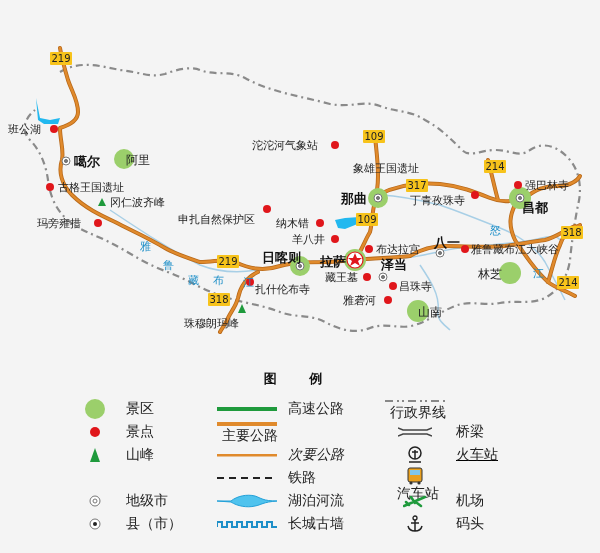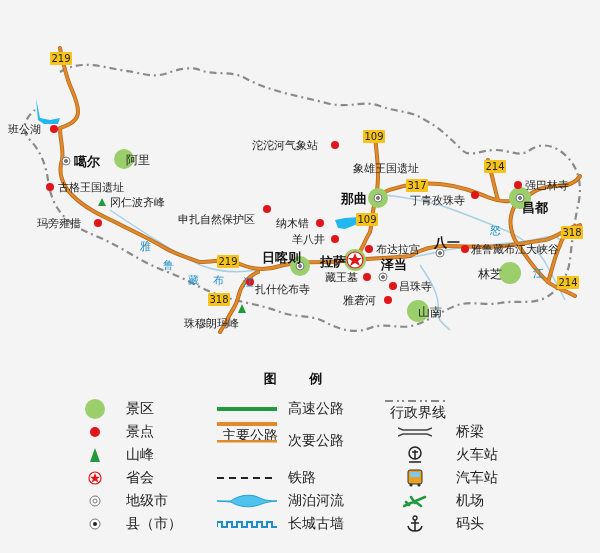--- a/index.html
+++ b/index.html
@@ -207,29 +207,20 @@
     <span class="lg-text">景点</span>
   </div>
   <div class="lg-item" style="left:70px; top:82px;">
     <div class="lg-sym" style="width:50px;">
         <svg width="10" height="14">
           <polygon points="5,0 0,14 10,14" fill="#1f9a3c"></polygon>
         </svg>
       </div>
     <span class="lg-text">山峰</span>
   </div>
-  <div class="lg-item" style="left:70px; top:105px;">
-    <div class="lg-sym" style="width:50px;">
-        <svg width="14" height="14">
-          <circle cx="7" cy="7" r="6" fill="#fff" stroke="#e0161b" stroke-width="1.2"></circle>
-          <polygon points="7,2 8.5,5.8 12,5.8 9.2,8 10.2,11.5 7,9.5 3.8,11.5 4.8,8 2,5.8 5.5,5.8" fill="#e0161b"></polygon>
-        </svg>
-      </div>
-    <span class="lg-text">省会</span>
-  </div>
   <div class="lg-item" style="left:70px; top:128px;">
     <div class="lg-sym" style="width:50px;">
         <svg width="12" height="12">
           <circle cx="6" cy="6" r="5" fill="#fff" stroke="#777"></circle>
           <circle cx="6" cy="6" r="2" fill="none" stroke="#777"></circle>
         </svg>
       </div>
     <span class="lg-text">地级市</span>
   </div>
   <div class="lg-item" style="left:70px; top:151px;">
@@ -251,21 +242,21 @@
     <span class="lg-text">高速公路</span>
   </div>
   <div class="lg-item" style="left:212px; top:59px;flex-direction:column;">
     <div class="lg-sym">
         <svg width="60" height="6">
           <rect x="0" y="1" width="60" height="4" fill="#e08a2c"></rect>
         </svg>
       </div>
     <span class="lg-text">主要公路</span>
   </div>
-  <div class="lg-item" style="left:212px; top:68px;">
+  <div class="lg-item" style="left:212px; top:82px;font-style:italic;">
     <div class="lg-sym">
         <svg width="60" height="6">
           <rect x="0" y="2" width="60" height="2.5" fill="#e08a2c"></rect>
         </svg>
       </div>
     <span class="lg-text">次要公路</span>
   </div>
   <div class="lg-item" style="left:212px; top:105px;">
     <div class="lg-sym">
         <svg width="60" height="6">
@@ -300,30 +291,30 @@
     <span class="lg-text">行政界线</span>
   </div>
   <div class="lg-item" style="left:380px; top:59px;">
     <div class="lg-sym">
         <svg width="34" height="12">
           <path d="M0,2 L5,4 L29,4 L34,2 M0,10 L5,8 L29,8 L34,10" fill="none" stroke="#444" stroke-width="1.5"></path>
         </svg>
       </div>
     <span class="lg-text">桥梁</span>
   </div>
-  <div class="lg-item" style="left:380px; top:82px;">
+  <div class="lg-item" style="left:380px; top:82px;text-decoration:underline;">
     <div class="lg-sym">
         <svg width="16" height="18">
           <circle cx="8" cy="7" r="6" fill="none" stroke="#222" stroke-width="1.5"></circle>
           <path d="M8,4 L8,13 M5,6 L11,6 M2,16 L14,16" stroke="#222" stroke-width="1.5"></path>
         </svg>
       </div>
     <span class="lg-text">火车站</span>
   </div>
-  <div class="lg-item" style="left:380px; top:105px;">
+  <div class="lg-item" style="left:380px; top:105px;flex-direction:column;">
     <div class="lg-sym">
         <svg width="18" height="18">
           <rect x="2" y="1" width="14" height="14" rx="2" fill="#e8a020" stroke="#333"></rect>
           <rect x="4" y="3" width="10" height="5" fill="#7fc6ea"></rect>
           <circle cx="5" cy="16" r="1.6" fill="#333"></circle>
           <circle cx="13" cy="16" r="1.6" fill="#333"></circle>
         </svg>
       </div>
     <span class="lg-text">汽车站</span>
   </div>

